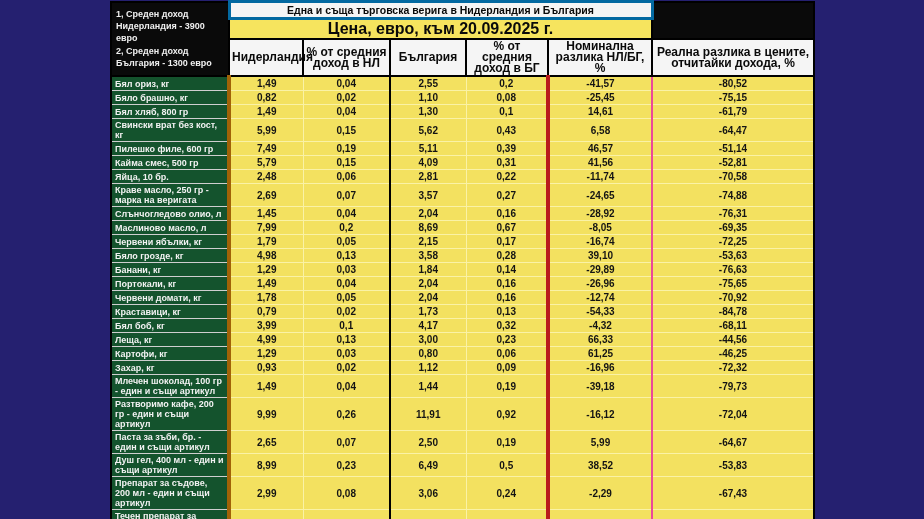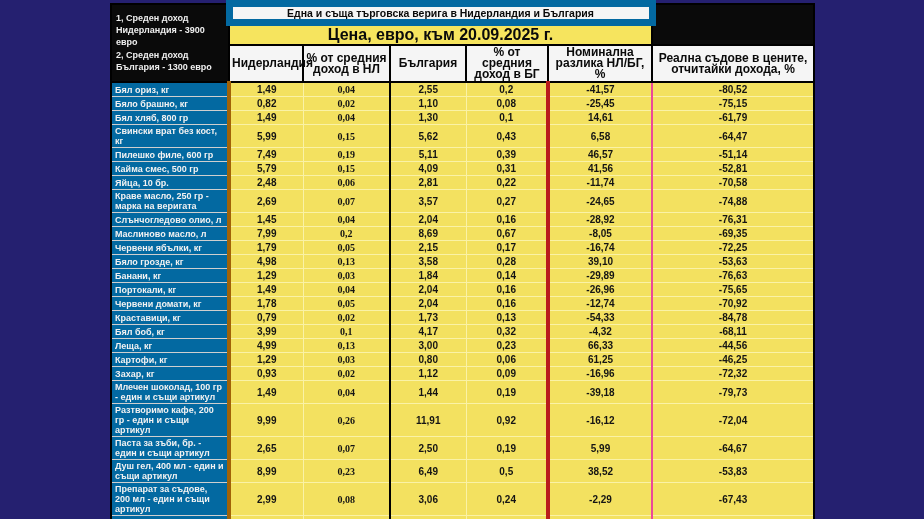--- a/index.html
+++ b/index.html
@@ -23,21 +23,21 @@
     background: #0a0a0a; color: #f0f0f0;
     text-align: left; vertical-align: middle;
     font-size: 9px; line-height: 12px;
     padding: 2px 4px 2px 4px;
     border: 2px solid #000;
   }
   
   th.title {
     background: #f5f5f5; color: #0a0a0a;
     font-size: 10.5px; text-align: center; vertical-align: middle;
-    border: 7px solid #0369a1;
+    border: 3px solid #0369a1;
     height: 17px; padding: 0 2px;
   }
   
   th.subtitle {
     background: #f6e45e; color: #0a0a0a;
     font-size: 16px; text-align: center; vertical-align: middle;
     border: 2px solid #000;
     height: 16px; padding: 0 2px;
   }
   
@@ -45,35 +45,35 @@
   
   th.colhead {
     background: #f5f5f5; color: #0a0a0a;
     font-size: 12px; line-height: 11px;
     text-align: center; vertical-align: middle;
     border: 2px solid #000;
     height: 32px; padding: 1px 2px;
   }
   
   td.prod {
-    background: #0369a1; color: #f2f2f2;
+    background: #14532d; color: #f2f2f2;
     font-size: 9px; line-height: 10px;
     text-align: left; vertical-align: middle;
     padding: 1px 3px;
     border-top: 1px solid #cfcfcf;
   }
   td.num {
     background: #f3e160; color: #141414;
     font-size: 10px; line-height: 11px;
     text-align: center; vertical-align: middle;
     padding: 1px 2px;
     border-top: 1px solid #faf2a6;
   }
   td.c0 { border-left: 4px solid #a16207; }
-  td.c1 { border-left: 1px solid #faf2a6; font-family: Liberation Serif, serif; }
+  td.c1 { border-left: 1px solid #faf2a6; }
   td.c2 { border-left: 2px solid #000; }
   td.c3 { border-left: 1px solid #faf2a6; }
   td.c4 { border-left: 4px solid #b91c1c; }
   td.c5 { border-left: 2px solid #ec4899; }
   .note-line { margin: 0 0 1px 0; }
 </style>
 </head>
 <body>
 
 <div class="stage">
@@ -98,21 +98,21 @@
       </tr>
       <tr>
         <th class="subtitle" colspan="5">Цена, евро, към 20.09.2025 г.</th>
       </tr>
       <tr>
         <th class="colhead">Нидерландия</th>
         <th class="colhead">% от средния доход в НЛ</th>
         <th class="colhead">България</th>
         <th class="colhead">% от средния доход в БГ</th>
         <th class="colhead">Номинална разлика НЛ/БГ, %</th>
-        <th class="colhead">Реална съдове в цените, отчитайки дохода, %</th>
+        <th class="colhead">Реална разлика в цените, отчитайки дохода, %</th>
       </tr>
     </thead>
     <tbody>
         <tr>
           <td class="prod">Бял ориз, кг</td>
           <td class="num c0">1,49</td>
           <td class="num c1">0,04</td>
           <td class="num c2">2,55</td>
           <td class="num c3">0,2</td>
           <td class="num c4">-41,57</td>

